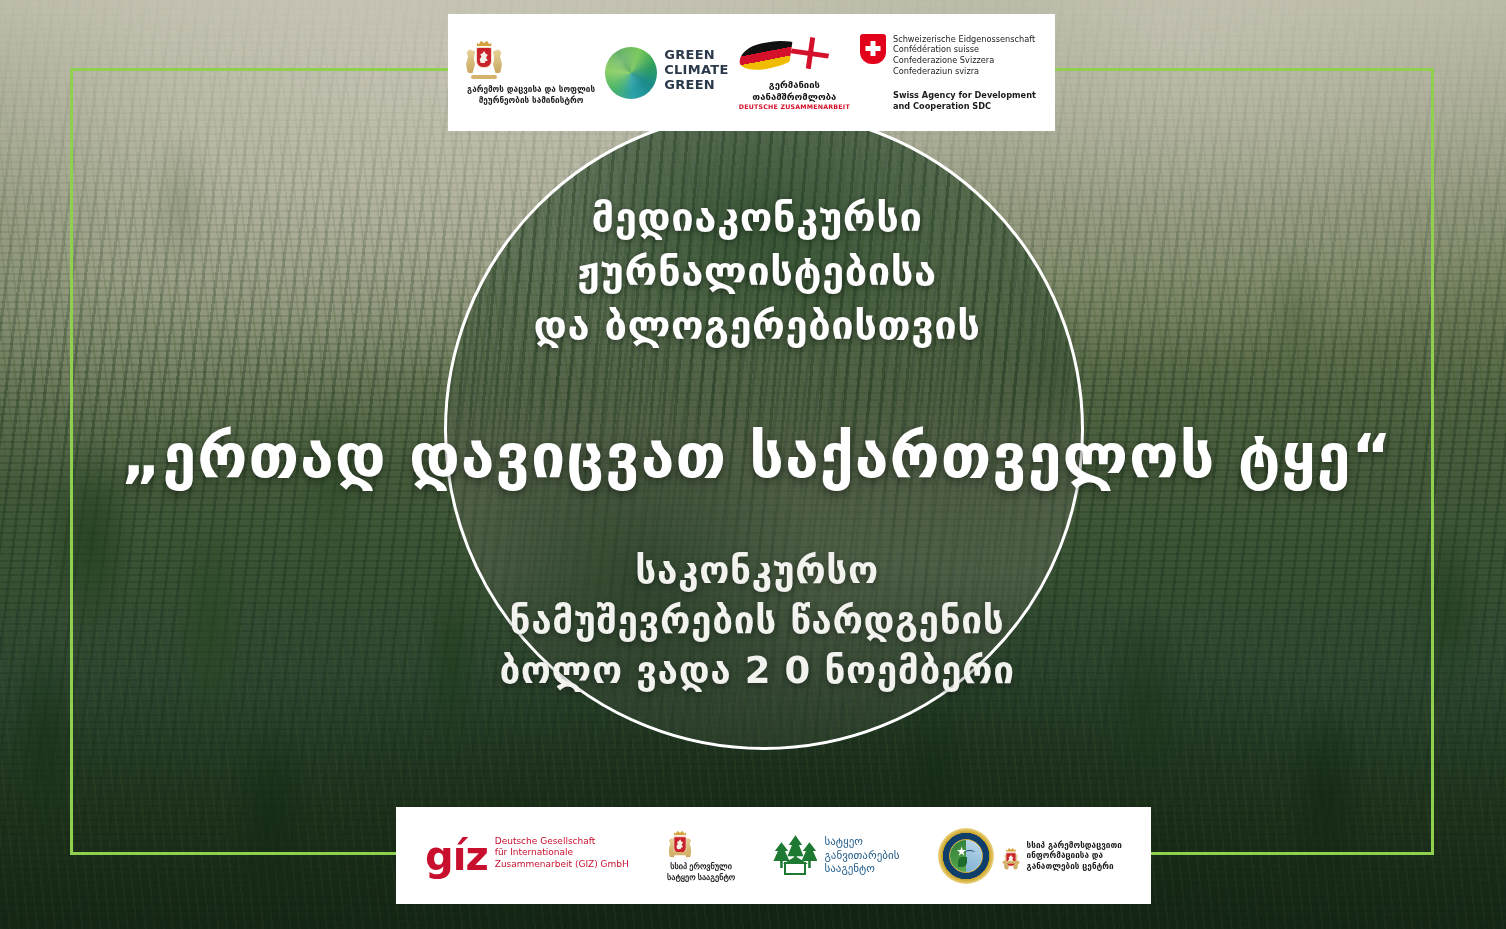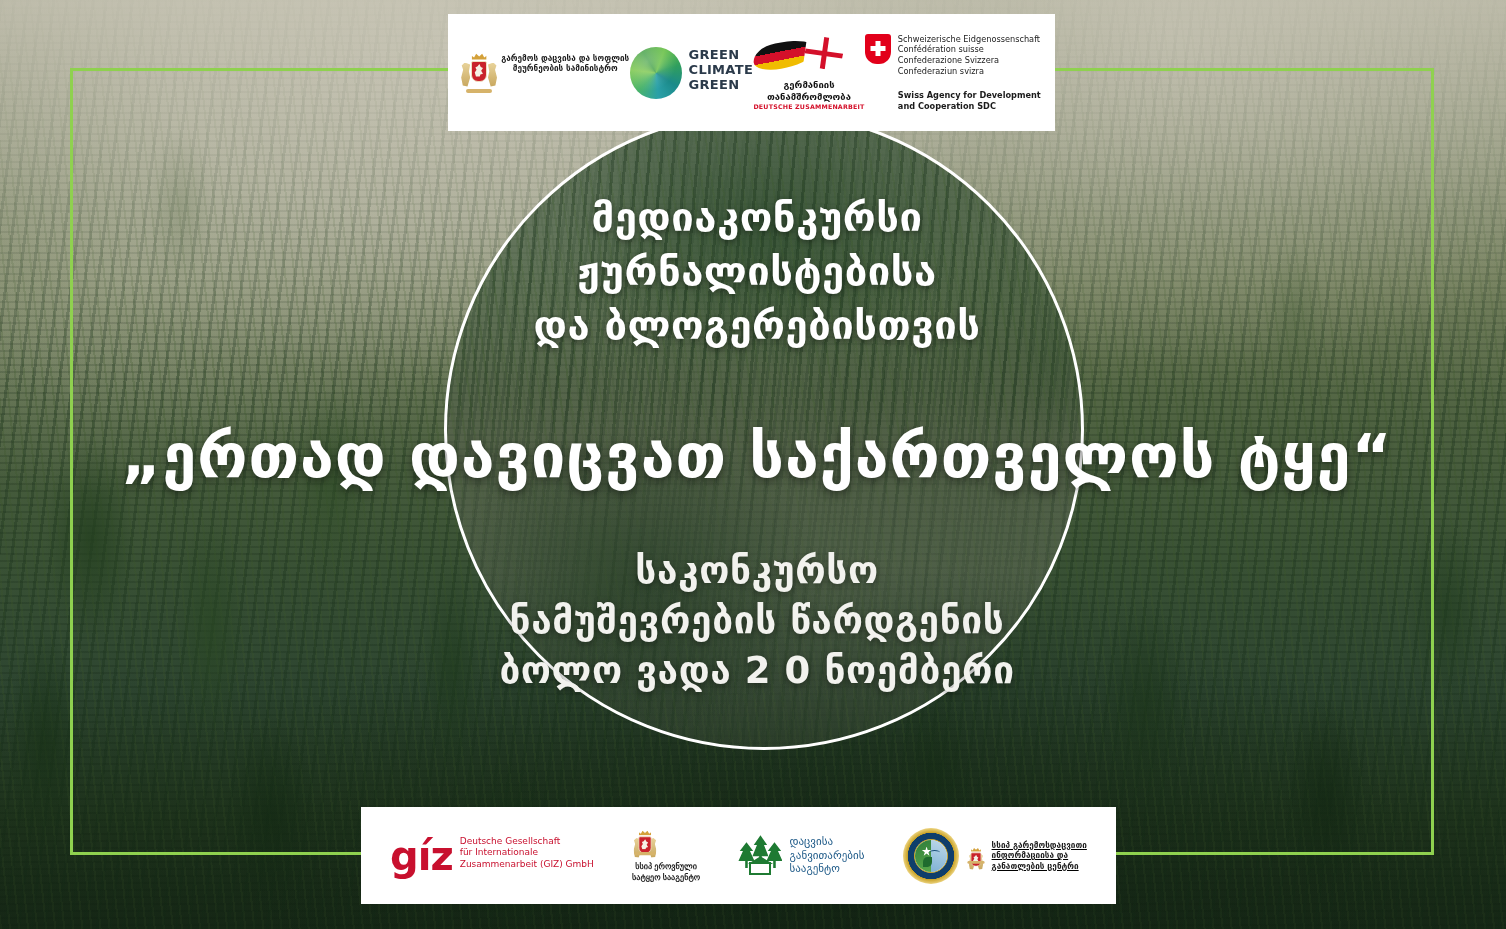--- a/index.html
+++ b/index.html
@@ -85,21 +85,21 @@
 
   .subline { position:absolute; left:0; right:0; top:546px; text-align:center;
              color:#f2f2ee; font-weight:bold; font-size:37px; line-height:50px;
              letter-spacing:.6px; text-shadow:0 2px 7px rgba(0,0,0,.40); }
   .subline div { white-space:nowrap; }
 
   
   .banner { position:absolute; background:#ffffff; display:flex; align-items:center; }
   .banner-top { left:448px; top:14px; width:607px; height:117px;
                 justify-content:space-around; padding:0 14px; }
-  .banner-bottom { left:361px; top:807px; width:755px; height:97px;
+  .banner-bottom { left:396px; top:807px; width:755px; height:97px;
                    justify-content:space-around; padding:0 10px; }
 
   .logo { display:flex; gap:7px; }
   .logo-txt { font-size:8.2px; line-height:10.6px; color:#1b1b1b; }
   .logo-txt.bold { font-weight:bold; }
 
   
   .coa { position:relative; width:34px; height:40px; }
   .coa .crown { position:absolute; left:50%; top:0; transform:translateX(-50%);
                 width:15px; height:7px; background:#d4a13a;
@@ -198,21 +198,21 @@
 
   <div class="circle-wrap">
     <div class="circle-fill">
       <div class="circle-tex"></div>
     </div>
     <div class="circle-ring"></div>
   </div>
 
   <div class="banner banner-top">
 
-    <div class="logo" style="gap:5px;">
+    <div class="logo" style="flex-direction:column; gap:5px;">
       <div class="coa">
         <div class="lionL"></div>
           <div class="lionR"></div>
         <div class="crown"></div>
           <div class="shield"></div>
           <div class="rider"></div>
           <div class="base"></div>
       </div>
       <div style="text-align:center;">
         <div class="logo-txt bold">გარემოს დაცვისა და სოფლის</div>
@@ -299,35 +299,35 @@
 
     <div class="logo">
       <div class="tree-mark">
         <div class="t t1"></div>
           <div class="t t2"></div>
           <div class="t t3"></div>
         <div class="roof"></div>
           <div class="house"></div>
       </div>
       <div>
-        <div class="logo-txt" style="font-size:11px;line-height:13.5px;color:#1e5a88;">დაცვისა</div>
+        <div class="logo-txt" style="font-size:11px;line-height:13.5px;color:#1e5a88;">სატყეო</div>
         <div class="logo-txt" style="font-size:11px;line-height:13.5px;color:#1e5a88;">განვითარების</div>
         <div class="logo-txt" style="font-size:11px;line-height:13.5px;color:#1e5a88;">სააგენტო</div>
       </div>
     </div>
 
     <div class="logo">
       <div class="seal">
         <div class="inner">
             <div class="sun"></div>
             <div class="leaf"></div>
             <div class="bird"></div>
           </div>
       </div>
-      <div style="display:flex;align-items:center;gap:6px;text-decoration:underline;">
+      <div style="display:flex;align-items:center;gap:6px;">
         <div class="coa" style="width:20px;height:25px;transform:scale(.66);">
           <div class="lionL"></div>
             <div class="lionR"></div>
           <div class="crown"></div>
             <div class="shield"></div>
             <div class="rider"></div>
             <div class="base"></div>
         </div>
         <div>
           <div class="logo-txt bold">სსიპ გარემოსდაცვითი</div>

